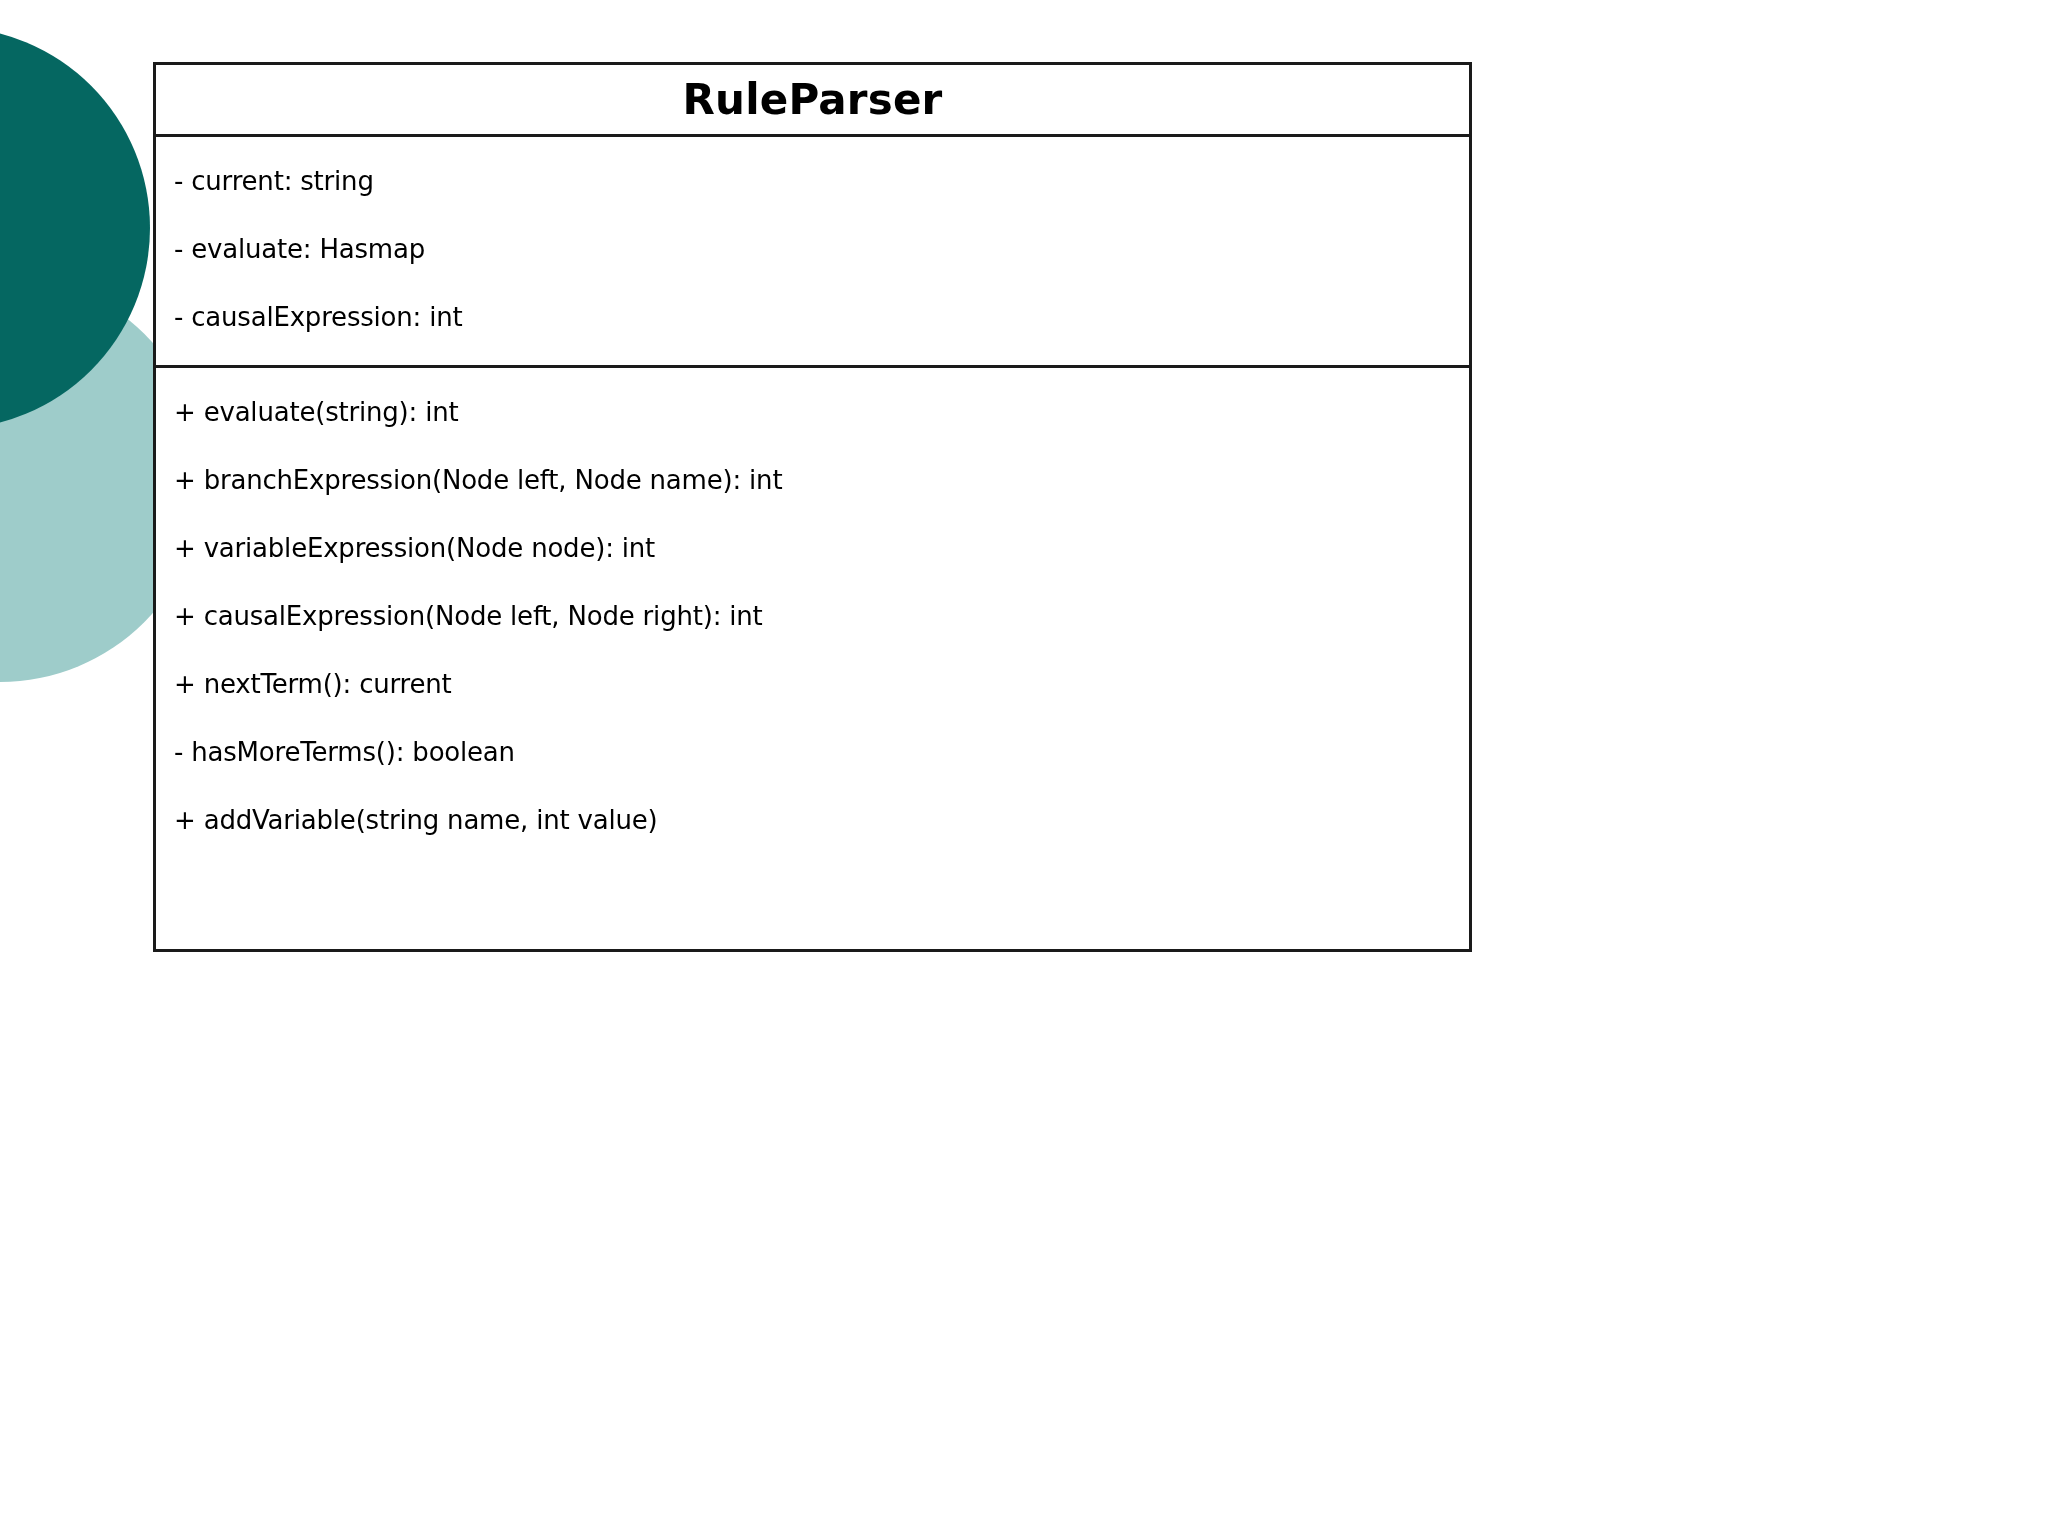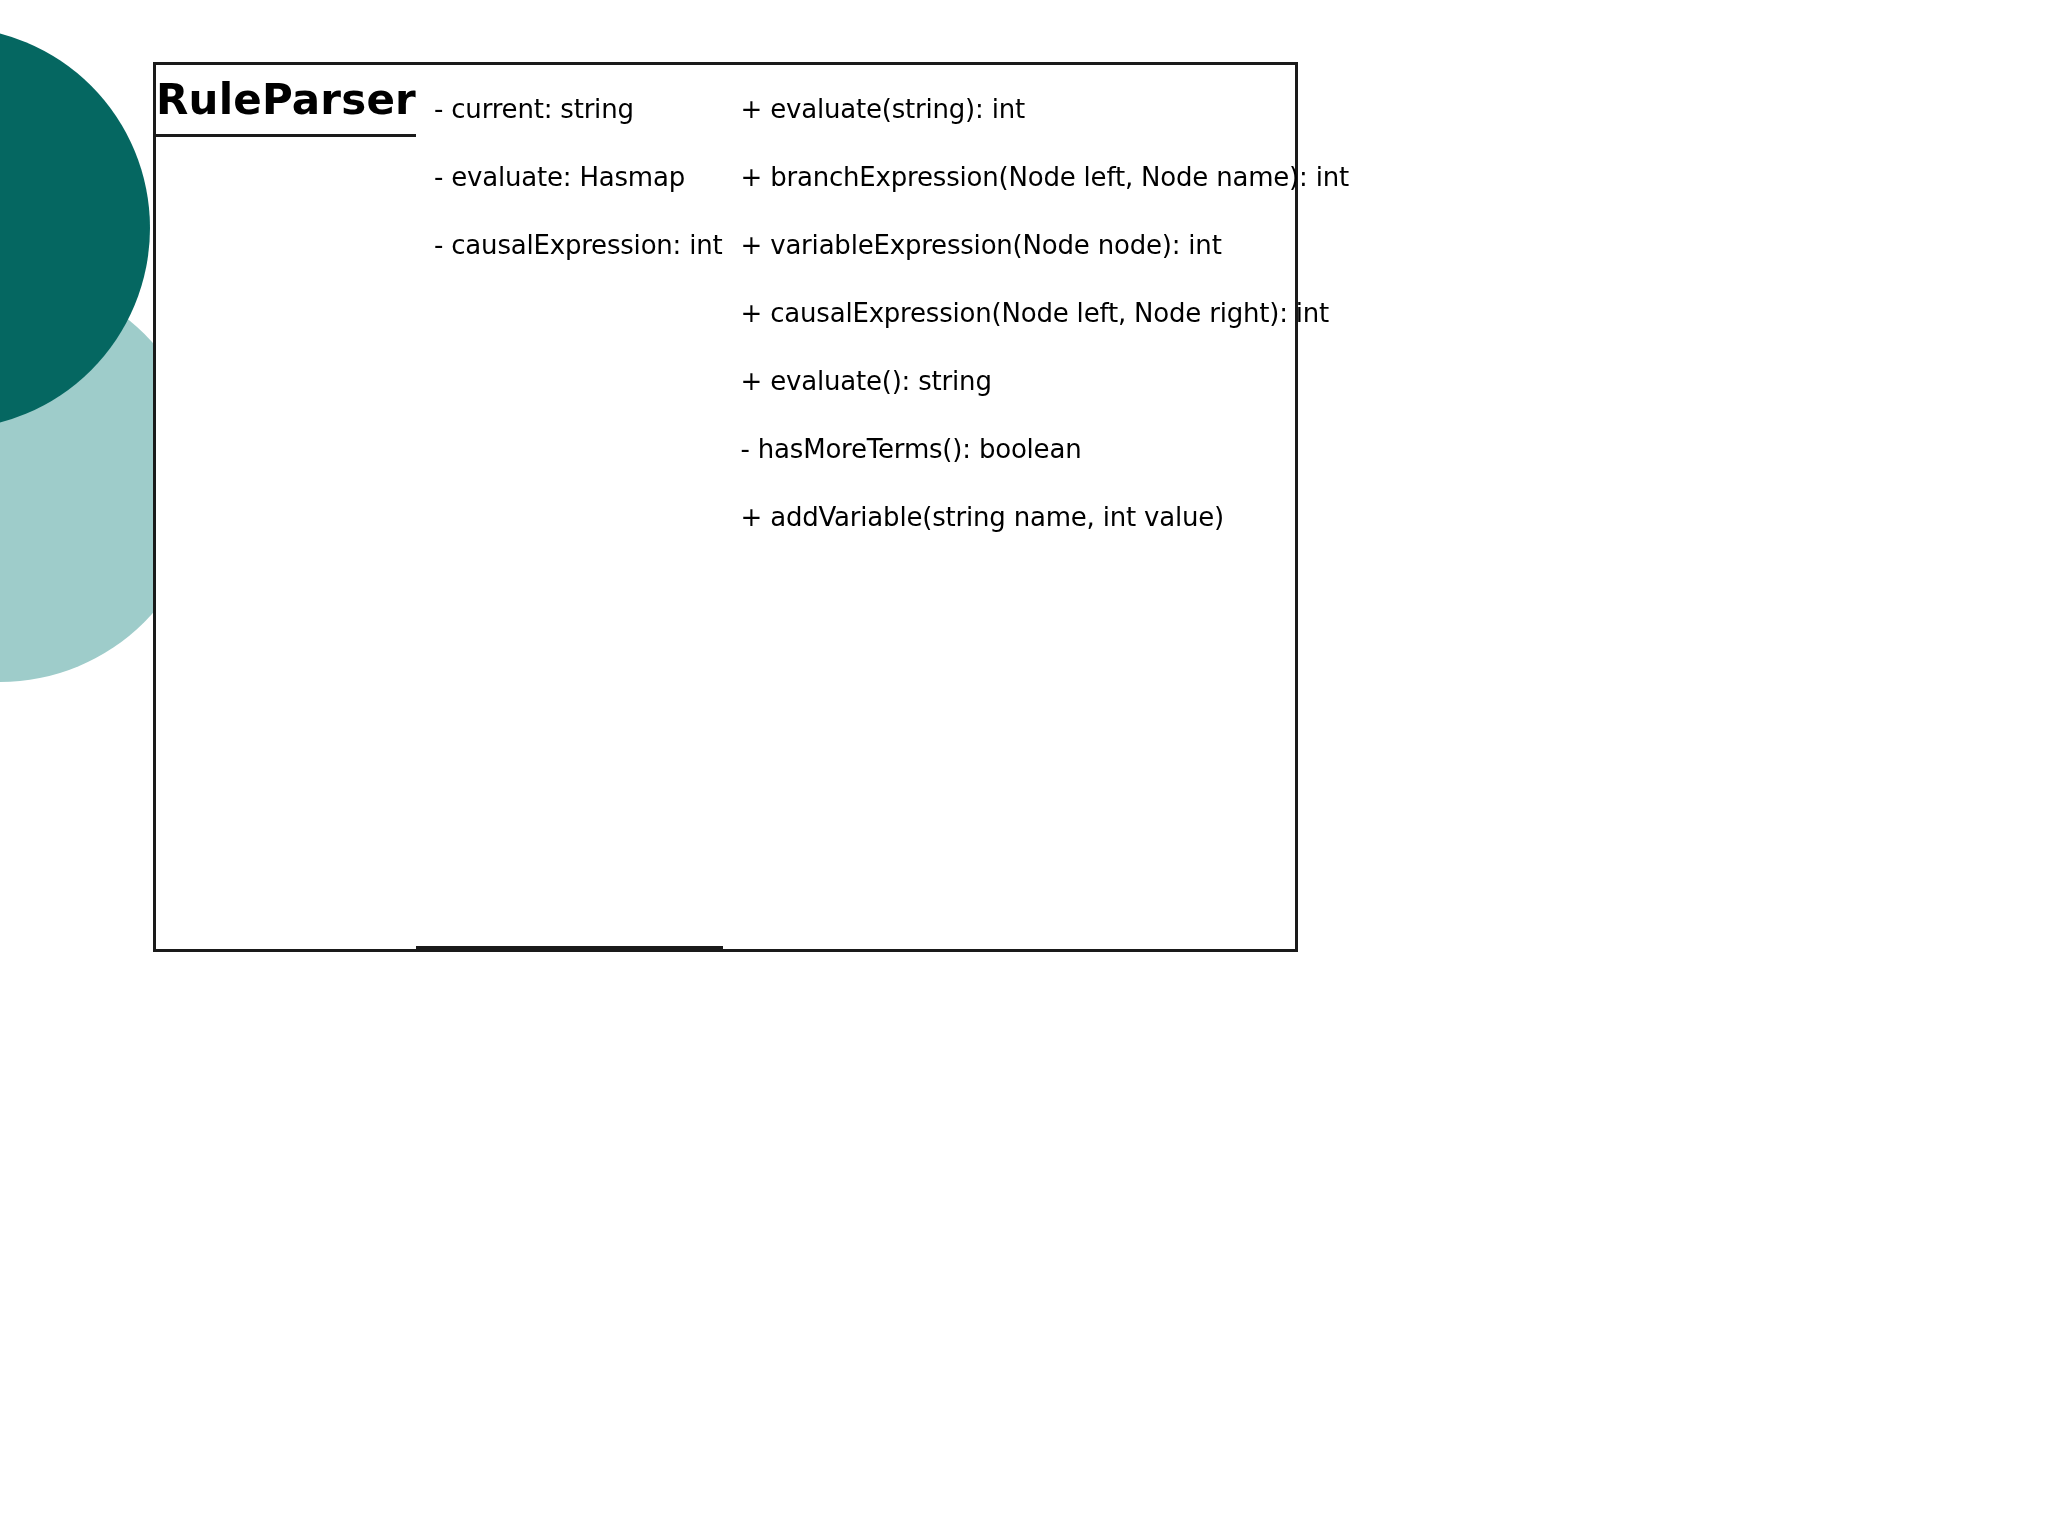--- a/index.html
+++ b/index.html
@@ -44,27 +44,27 @@
     width: 402px;
     height: 402px;
     background: #056761;
   }
 
   
   #uml-class-box {
     position: absolute;
     left: 153px;
     top: 62px;
-    width: 1145px;
+    width: 1319px;
     height: 890px;
     border: 3px solid #1a1a1a;
     background: #ffffff;
     box-sizing: border-box;
     display: flex;
-    flex-direction: row;
+    flex-direction: column;
   }
 
   .compartment {
     box-sizing: border-box;
   }
 
   #class-name-compartment {
     height: 72px;
     border-bottom: 3px solid #1a1a1a;
     display: flex;
@@ -116,18 +116,18 @@
     <div class="member-row">- current: string</div>
     <div class="member-row">- evaluate: Hasmap</div>
     <div class="member-row">- causalExpression: int</div>
   </div>
 
   <div class="compartment" id="methods-compartment">
     <div class="member-row">+ evaluate(string): int</div>
     <div class="member-row">+ branchExpression(Node left, Node name): int</div>
     <div class="member-row">+ variableExpression(Node node): int</div>
     <div class="member-row">+ causalExpression(Node left, Node right): int</div>
-    <div class="member-row">+ evaluate(): string</div>
+    <div class="member-row">+ nextTerm(): current</div>
     <div class="member-row">- hasMoreTerms(): boolean</div>
     <div class="member-row">+ addVariable(string name, int value)</div>
   </div>
 
 </div>
 
 </body></html>

